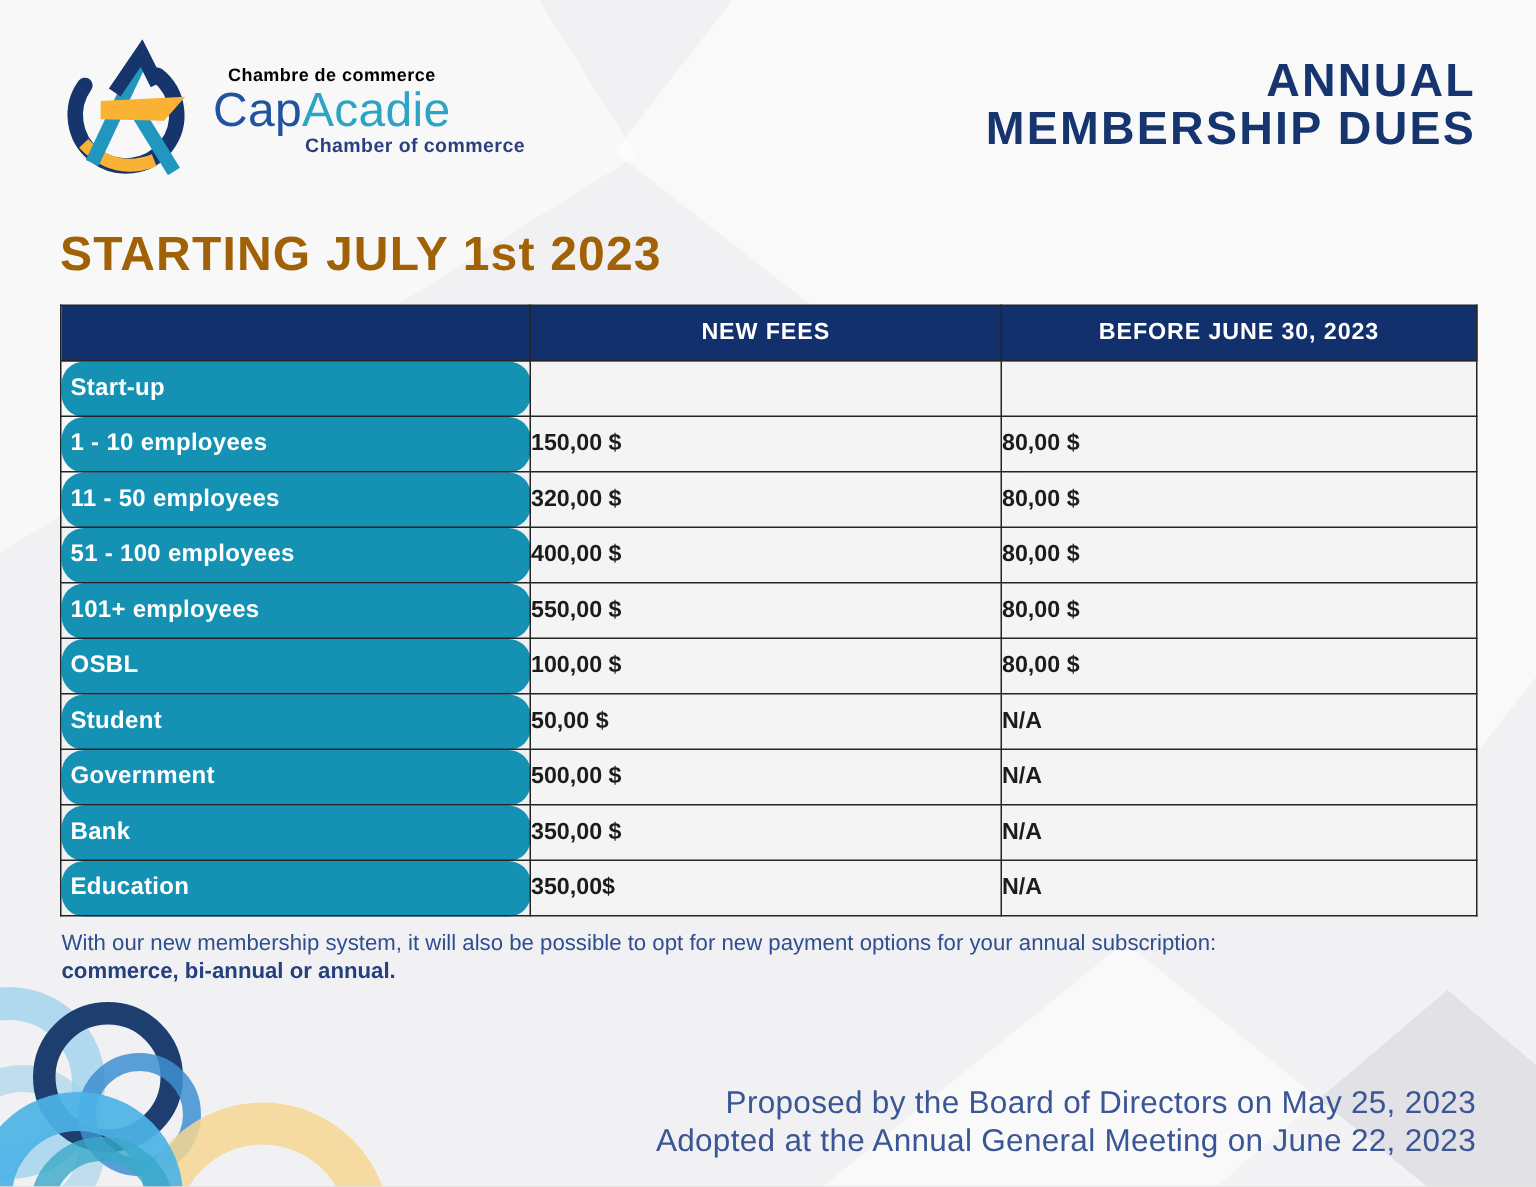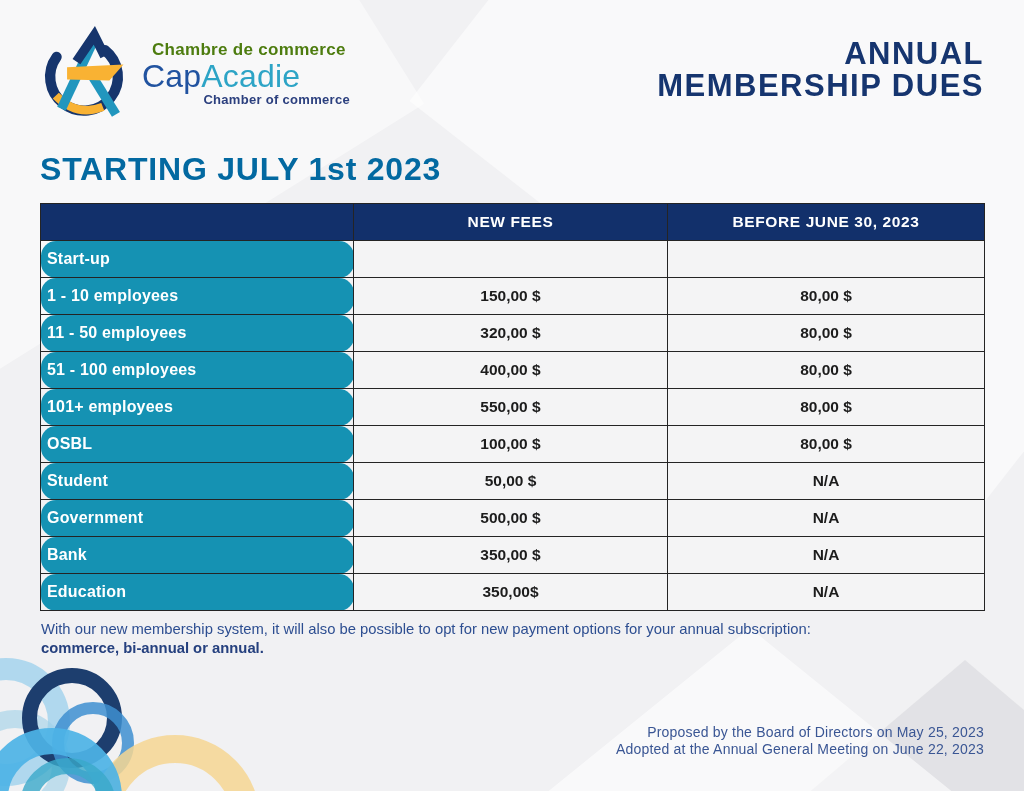--- a/index.html
+++ b/index.html
@@ -37,36 +37,36 @@
     background: rgba(255,255,255,0.5);
     transform: rotate(-32deg);
   }
 
   
   .topbar { position: absolute; top: 0; left: 0; width: 100%; }
 
   .logo { position: absolute; top: 26px; left: 36px; display: flex; align-items: center; }
   .logo-mark { width: 96px; height: 94px; }
   .logo-text { display: flex; flex-direction: column; margin-left: 10px; width: 212px; }
-  .logo-line1 { font-size: 17px; font-weight: 700; color: #4d7c0f; letter-spacing: .3px; margin-left: 10px; }
+  .logo-line1 { font-size: 12px; font-weight: 700; color: #000000; letter-spacing: .3px; margin-left: 10px; }
   .logo-name { font-size: 32px; font-weight: 400; letter-spacing: .2px; line-height: 1.0; }
   .logo-name .nm-dark { color: #2153a0; }
   .logo-name .nm-light { color: #2da4c6; }
   .logo-line3 { font-size: 13px; font-weight: 700; color: #2b3f7e; align-self: flex-end; margin-right: 4px; letter-spacing: .3px; }
 
   .main-title {
     position: absolute; top: 38px; right: 40px;
     text-align: right; color: #16356f;
     font-size: 31px; font-weight: 800; letter-spacing: 1.5px; line-height: 1.04;
   }
 
   
   .starting-heading {
     position: absolute; top: 151px; left: 40px;
-    color: #0369a1; font-size: 32px; font-weight: 800; letter-spacing: .8px;
+    color: #a16207; font-size: 32px; font-weight: 800; letter-spacing: .8px;
   }
 
   
   table.fees {
     position: absolute; top: 203px; left: 40px;
     width: 944px; border-collapse: collapse; table-layout: fixed;
   }
   table.fees col.c1 { width: 313px; }
   table.fees col.c2 { width: 314px; }
   table.fees col.c3 { width: 317px; }
@@ -80,34 +80,34 @@
     font-size: 15.5px; font-weight: 700; letter-spacing: .6px;
     border-color: #242424;
   }
   table.fees td.cat {
     background: #1592b3; color: #ffffff;
     font-size: 16px; font-weight: 700; letter-spacing: .2px;
     text-align: left; padding-left: 6px; border-radius: 15px;
   }
   table.fees td.val {
     background: #f4f4f5; color: #1c1c1c;
-    font-size: 15.5px; font-weight: 700; text-align: center;
+    font-size: 15.5px; font-weight: 700; text-align: left;
   }
 
   
   .note {
     position: absolute; top: 620px; left: 41px; width: 950px;
     color: #2d4e91; font-size: 14.8px; line-height: 1.3; font-weight: 400;
   }
   .note .note-bold { font-weight: 700; color: #25407e; }
 
   
   .footer-right {
     position: absolute; top: 724px; right: 40px;
-    text-align: right; color: #3a5694; font-size: 14px; line-height: 1.18; font-weight: 400;
+    text-align: right; color: #3a5694; font-size: 21px; line-height: 1.18; font-weight: 400;
     letter-spacing: .2px;
   }
 
   
   .rings { position: absolute; left: 0; top: 640px; width: 320px; height: 151px; pointer-events: none; }
   .ring { position: absolute; border-radius: 50%; }
   .ring-pale1   { left: -58px; top: 18px;  width: 128px; height: 128px; border: 22px solid rgba(165,211,236,.85); }
   .ring-navy    { left: 22px;  top: 28px;  width: 100px; height: 100px; border: 15px solid #1d3e6e; }
   .ring-skinny  { left: 52px;  top: 62px;  width: 82px;  height: 82px;  border: 12px solid rgba(62,143,208,.85); }
   .ring-bright  { left: -18px; top: 88px;  width: 140px; height: 140px; border: 26px solid rgba(77,179,230,.92); }

